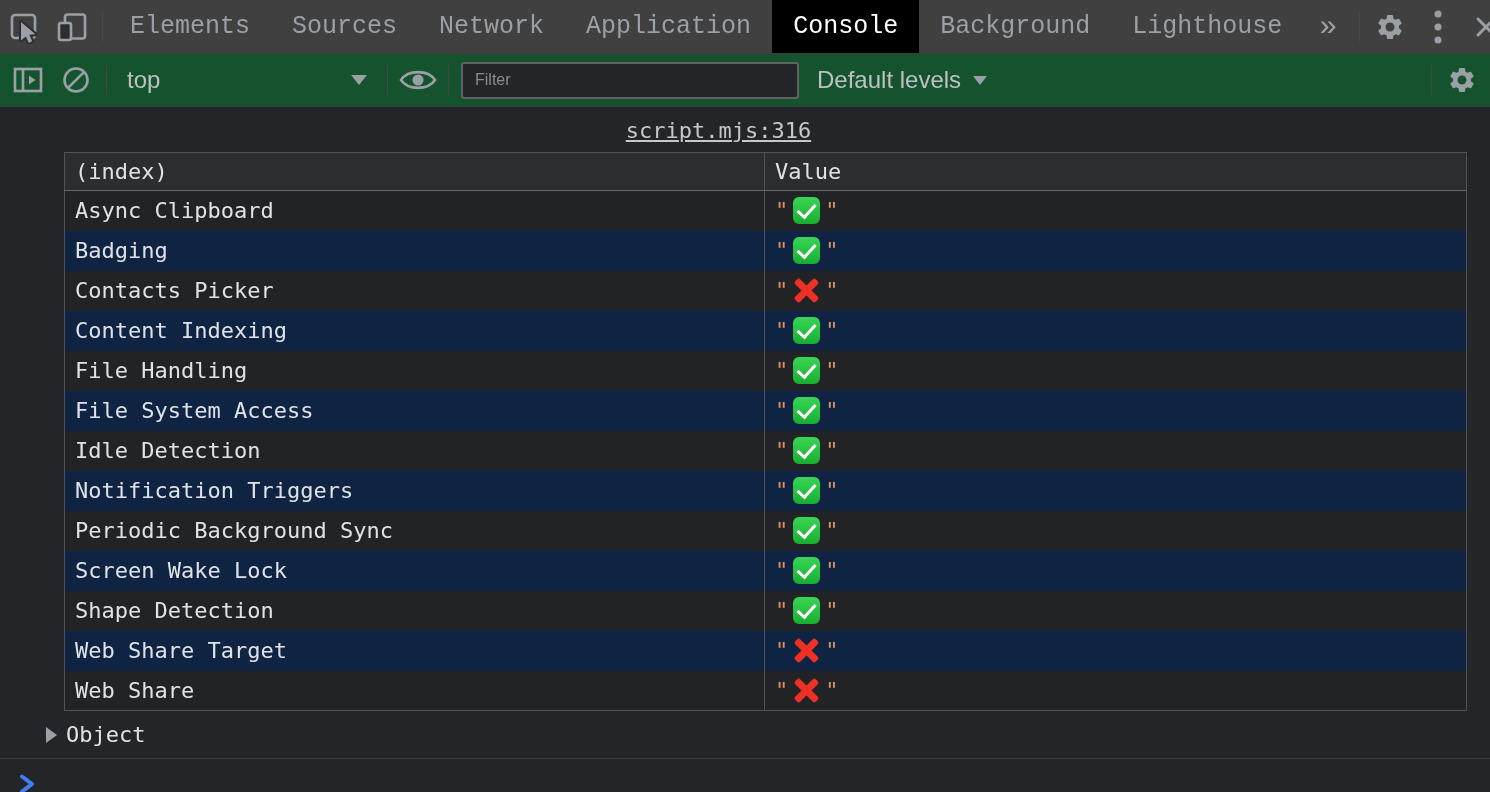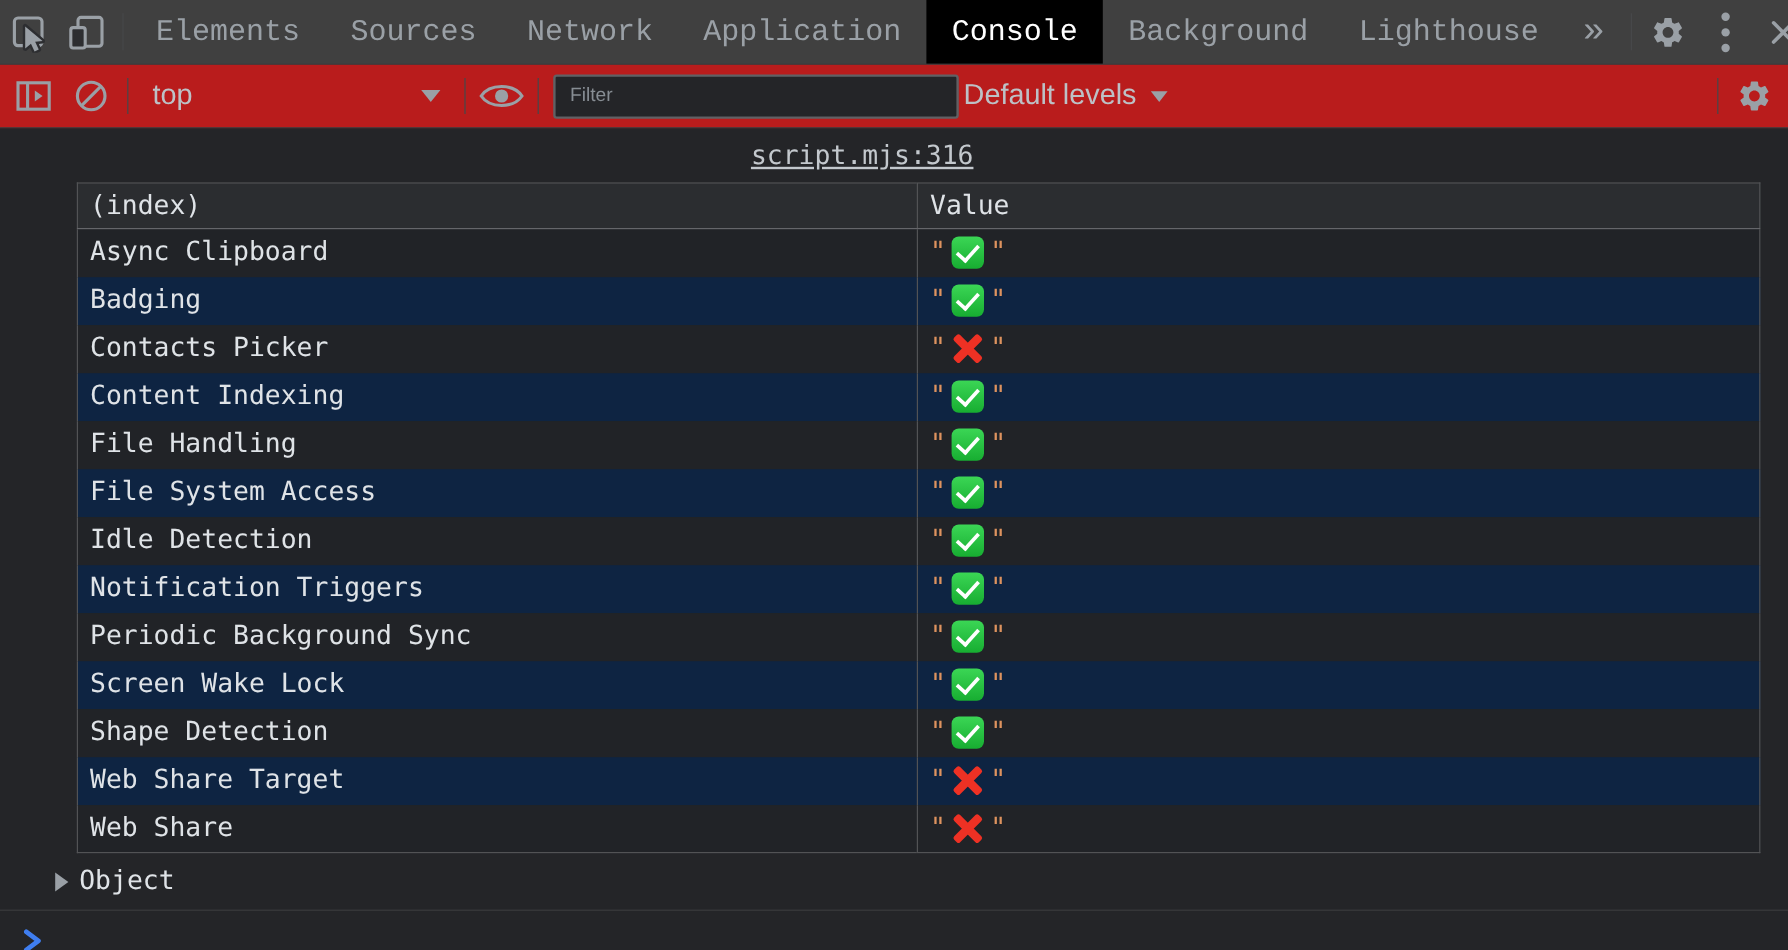--- a/index.html
+++ b/index.html
@@ -35,21 +35,21 @@
   .tab.active { background: #000000; color: #ffffff; }
   .more-tabs {
     display: flex; align-items: center;
     font-size: 30px; padding: 0 16px; color: #9aa0a6; cursor: pointer;
   }
   .tabbar-right { margin-left: auto; display: flex; align-items: stretch; }
 
   
   .toolbar {
     height: 53px; flex: 0 0 53px;
-    background: #b91c1c;
+    background: #14532d;
     border-bottom: 1px solid #3b3c3f;
     display: flex; align-items: center;
     padding-left: 4px;
   }
   .toolbar .v-div { height: 30px; margin: 0 6px; }
   .context-dd {
     width: 268px; height: 100%;
     display: flex; align-items: center; justify-content: space-between;
     padding: 0 14px 0 14px;
     color: #bdc1c6; font-size: 24px; cursor: pointer;
@@ -63,21 +63,21 @@
     width: 338px; height: 37px;
     margin-left: 6px;
     background: #242528;
     border: 2px solid #606164; border-radius: 3px;
     color: #d5d9dd; font-size: 16px;
     font-family: "Liberation Sans", sans-serif;
     padding: 0 12px; outline: none;
   }
   .filter-input::placeholder { color: #878d93; }
   .levels-dd {
-    margin-left: 4px;
+    margin-left: 18px;
     display: flex; align-items: center; gap: 12px;
     color: #bdc1c6; font-size: 24px; cursor: pointer;
   }
   .levels-dd .dd-arrow { border-left-width: 7px; border-right-width: 7px; border-top-width: 9px; }
   .toolbar-right { margin-left: auto; display: flex; align-items: center; height: 100%; }
 
   
   .console-area {
     flex: 1 1 auto;
     background: #242528;

